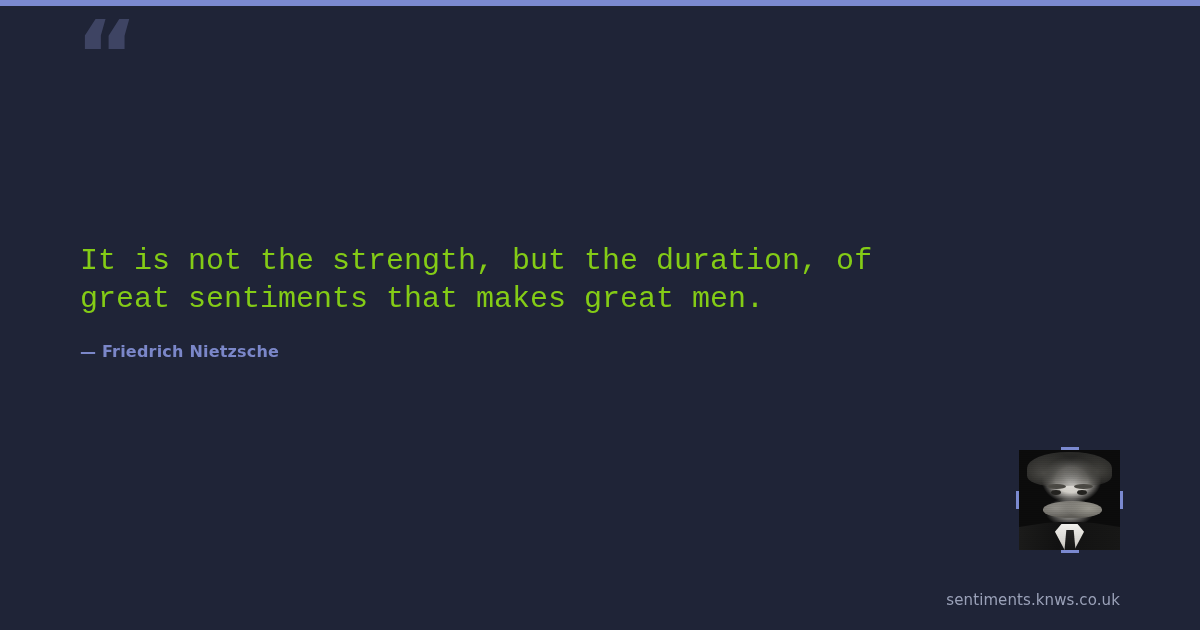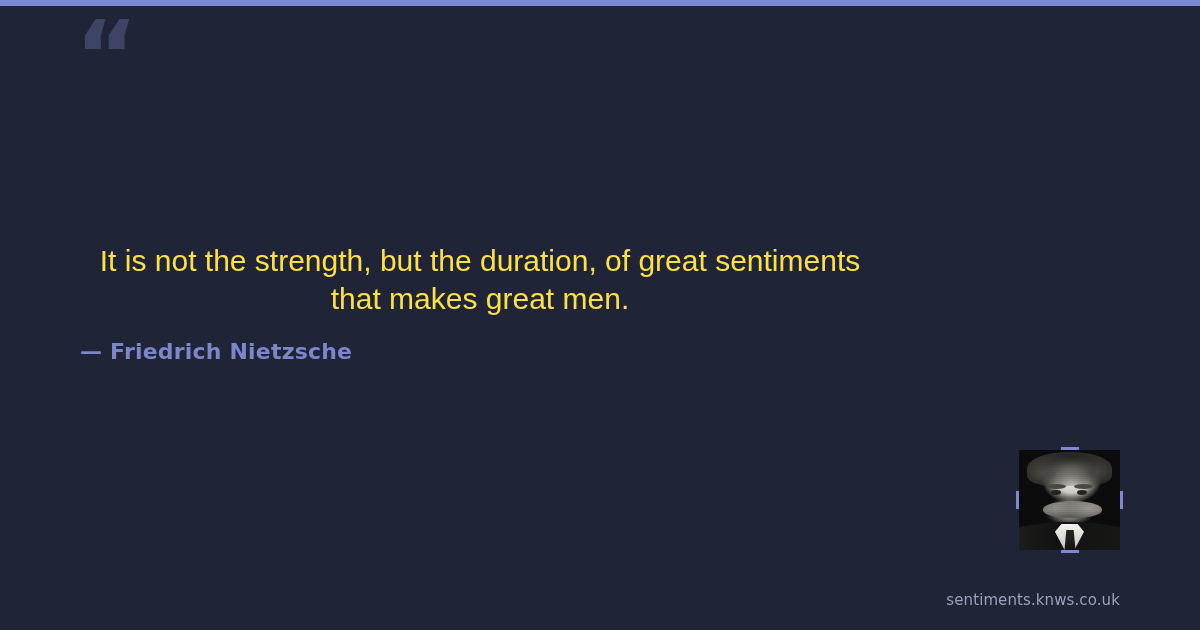--- a/index.html
+++ b/index.html
@@ -46,37 +46,36 @@
     user-select: none;
   }
 
   
   #quote-text {
     position: absolute;
     left: 80px;
     top: 242px;
     width: 800px;
     margin: 0;
-    font-family: Liberation Sans, sans-serif;
+    font-family: Liberation Mono, monospace;
     font-size: 30px;
     font-weight: 400;
     line-height: 38px;
-    color: #fde047;
+    color: #84cc16;
     letter-spacing: 0px;
-    text-align: center;
   }
 
   
   #quote-author {
     position: absolute;
     left: 80px;
     top: 338px;
     margin: 0;
     font-family: "DejaVu Sans", sans-serif;
-    font-size: 22px;
+    font-size: 16px;
     font-weight: 700;
     line-height: 28px;
     color: #7b87c9;
     letter-spacing: 0.2px;
     white-space: nowrap;
   }
 
   
   #author-portrait-wrap {
     position: absolute;

